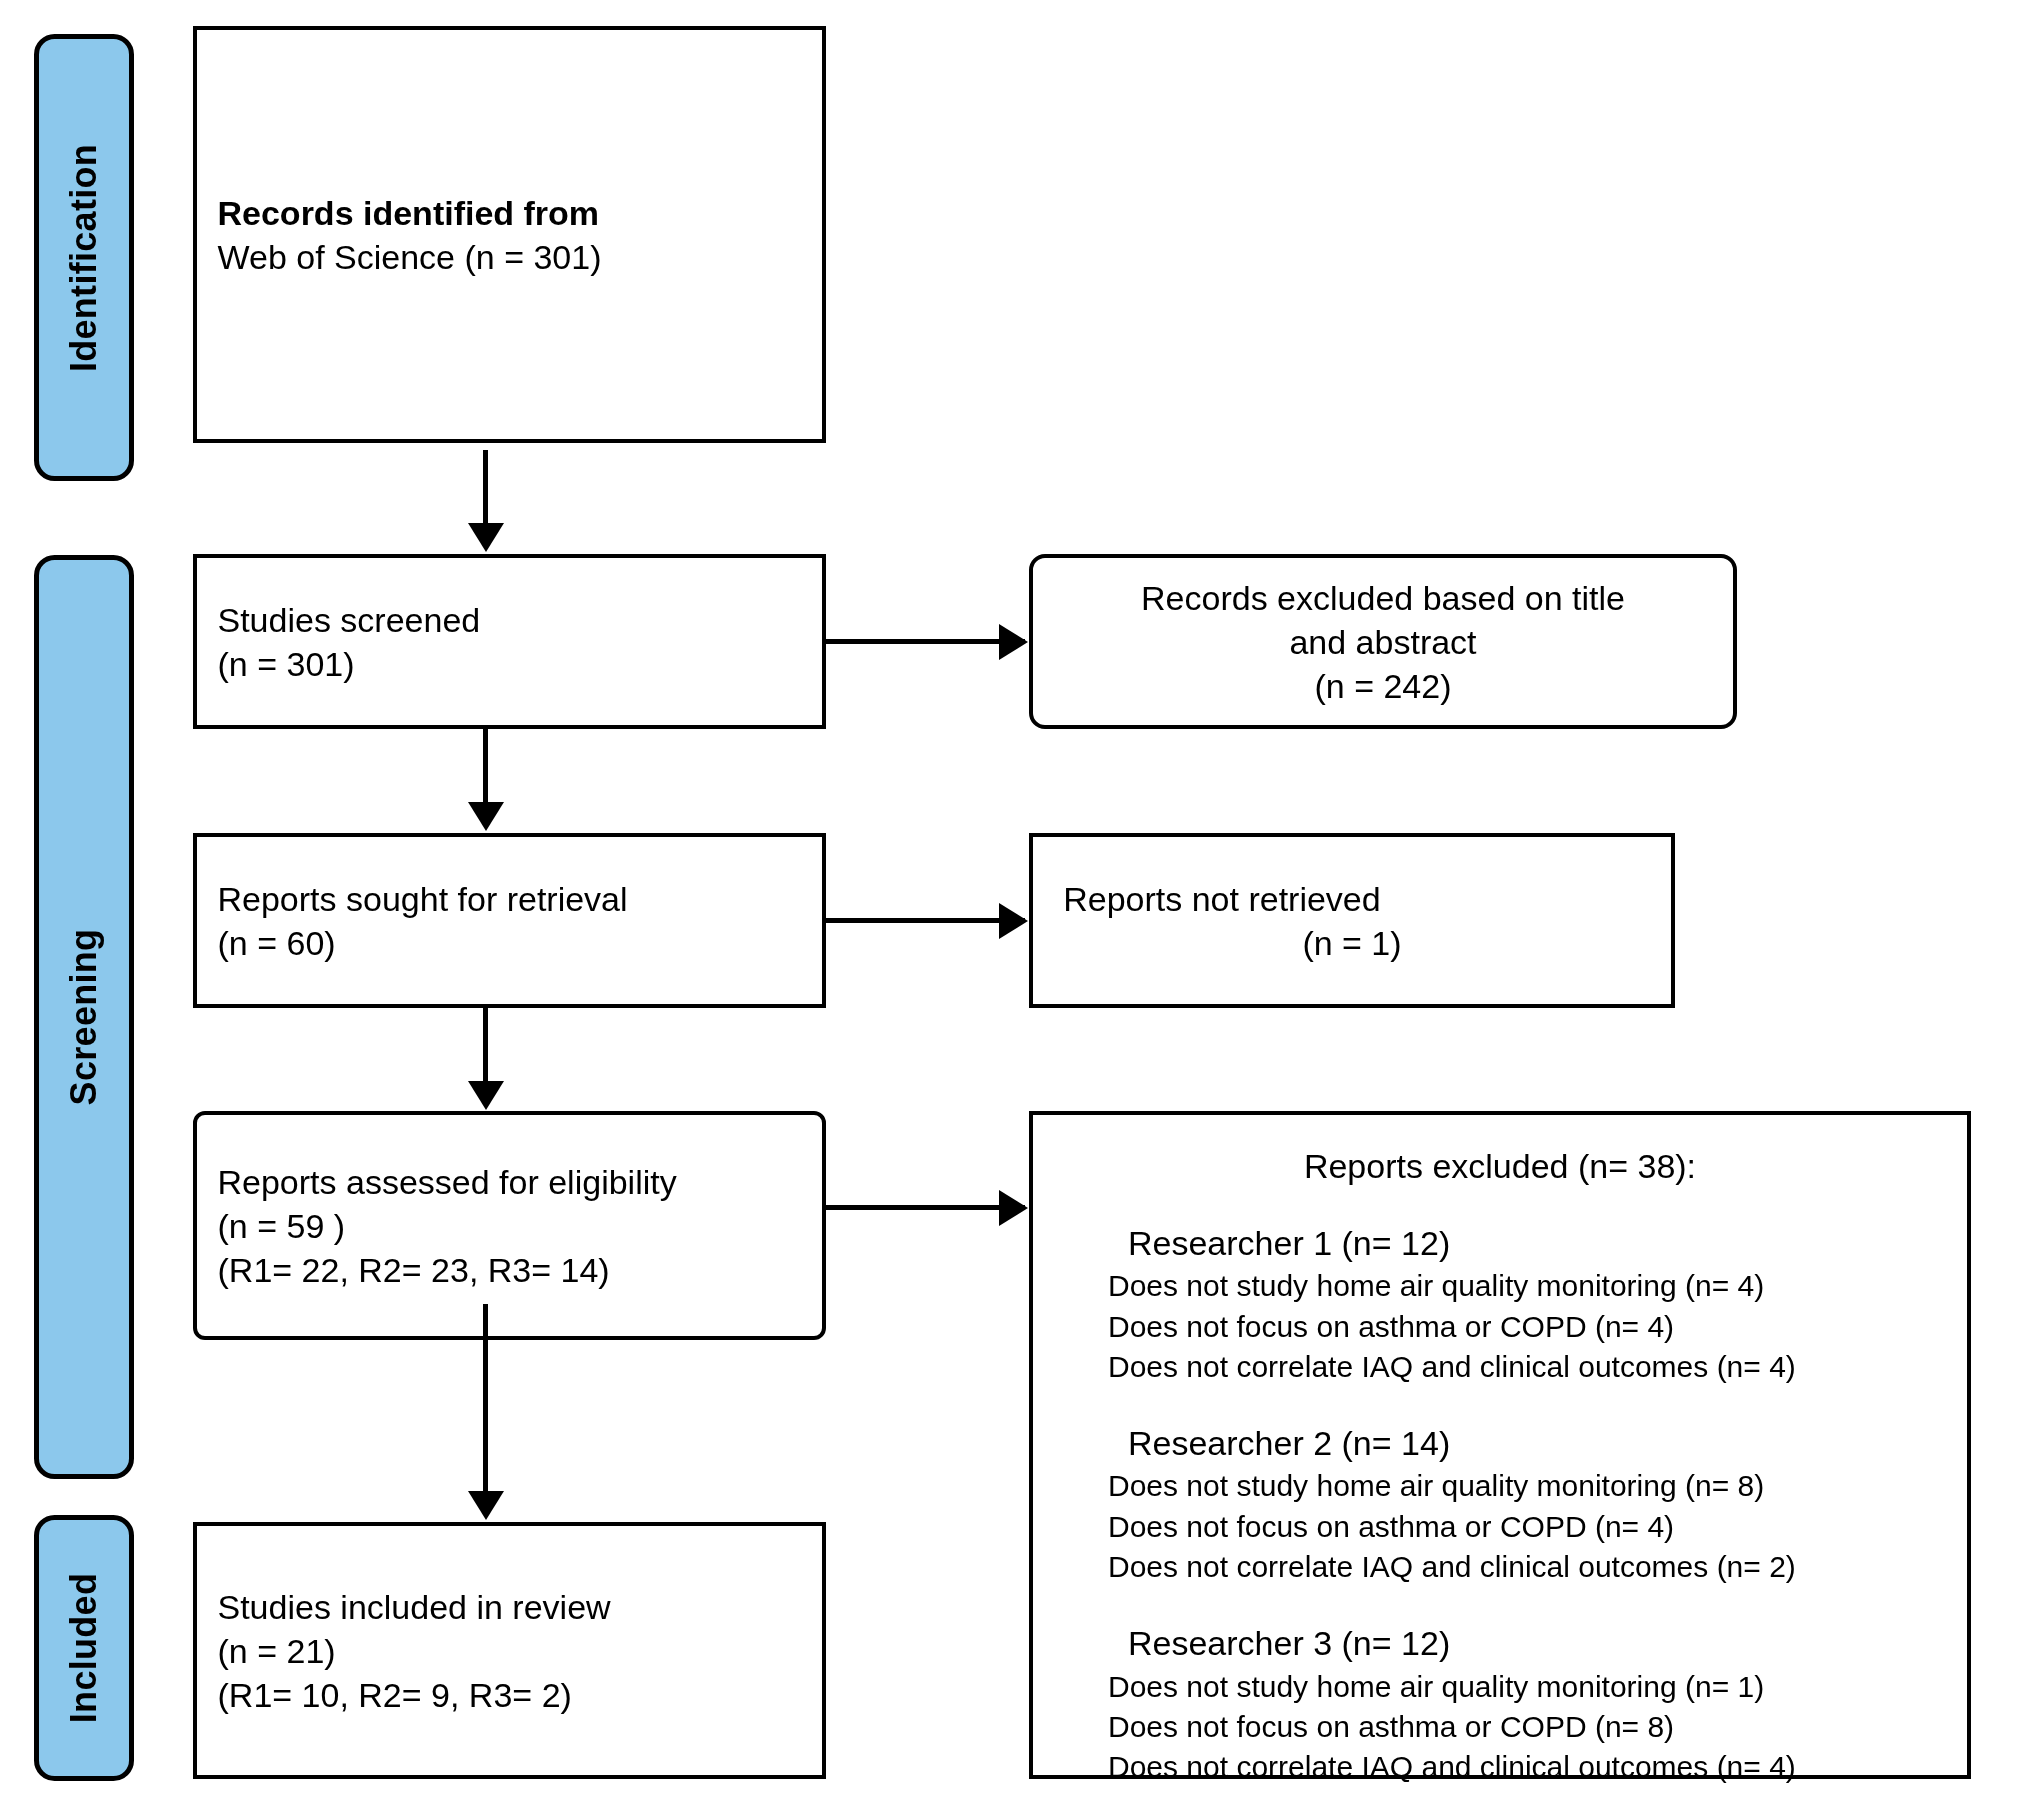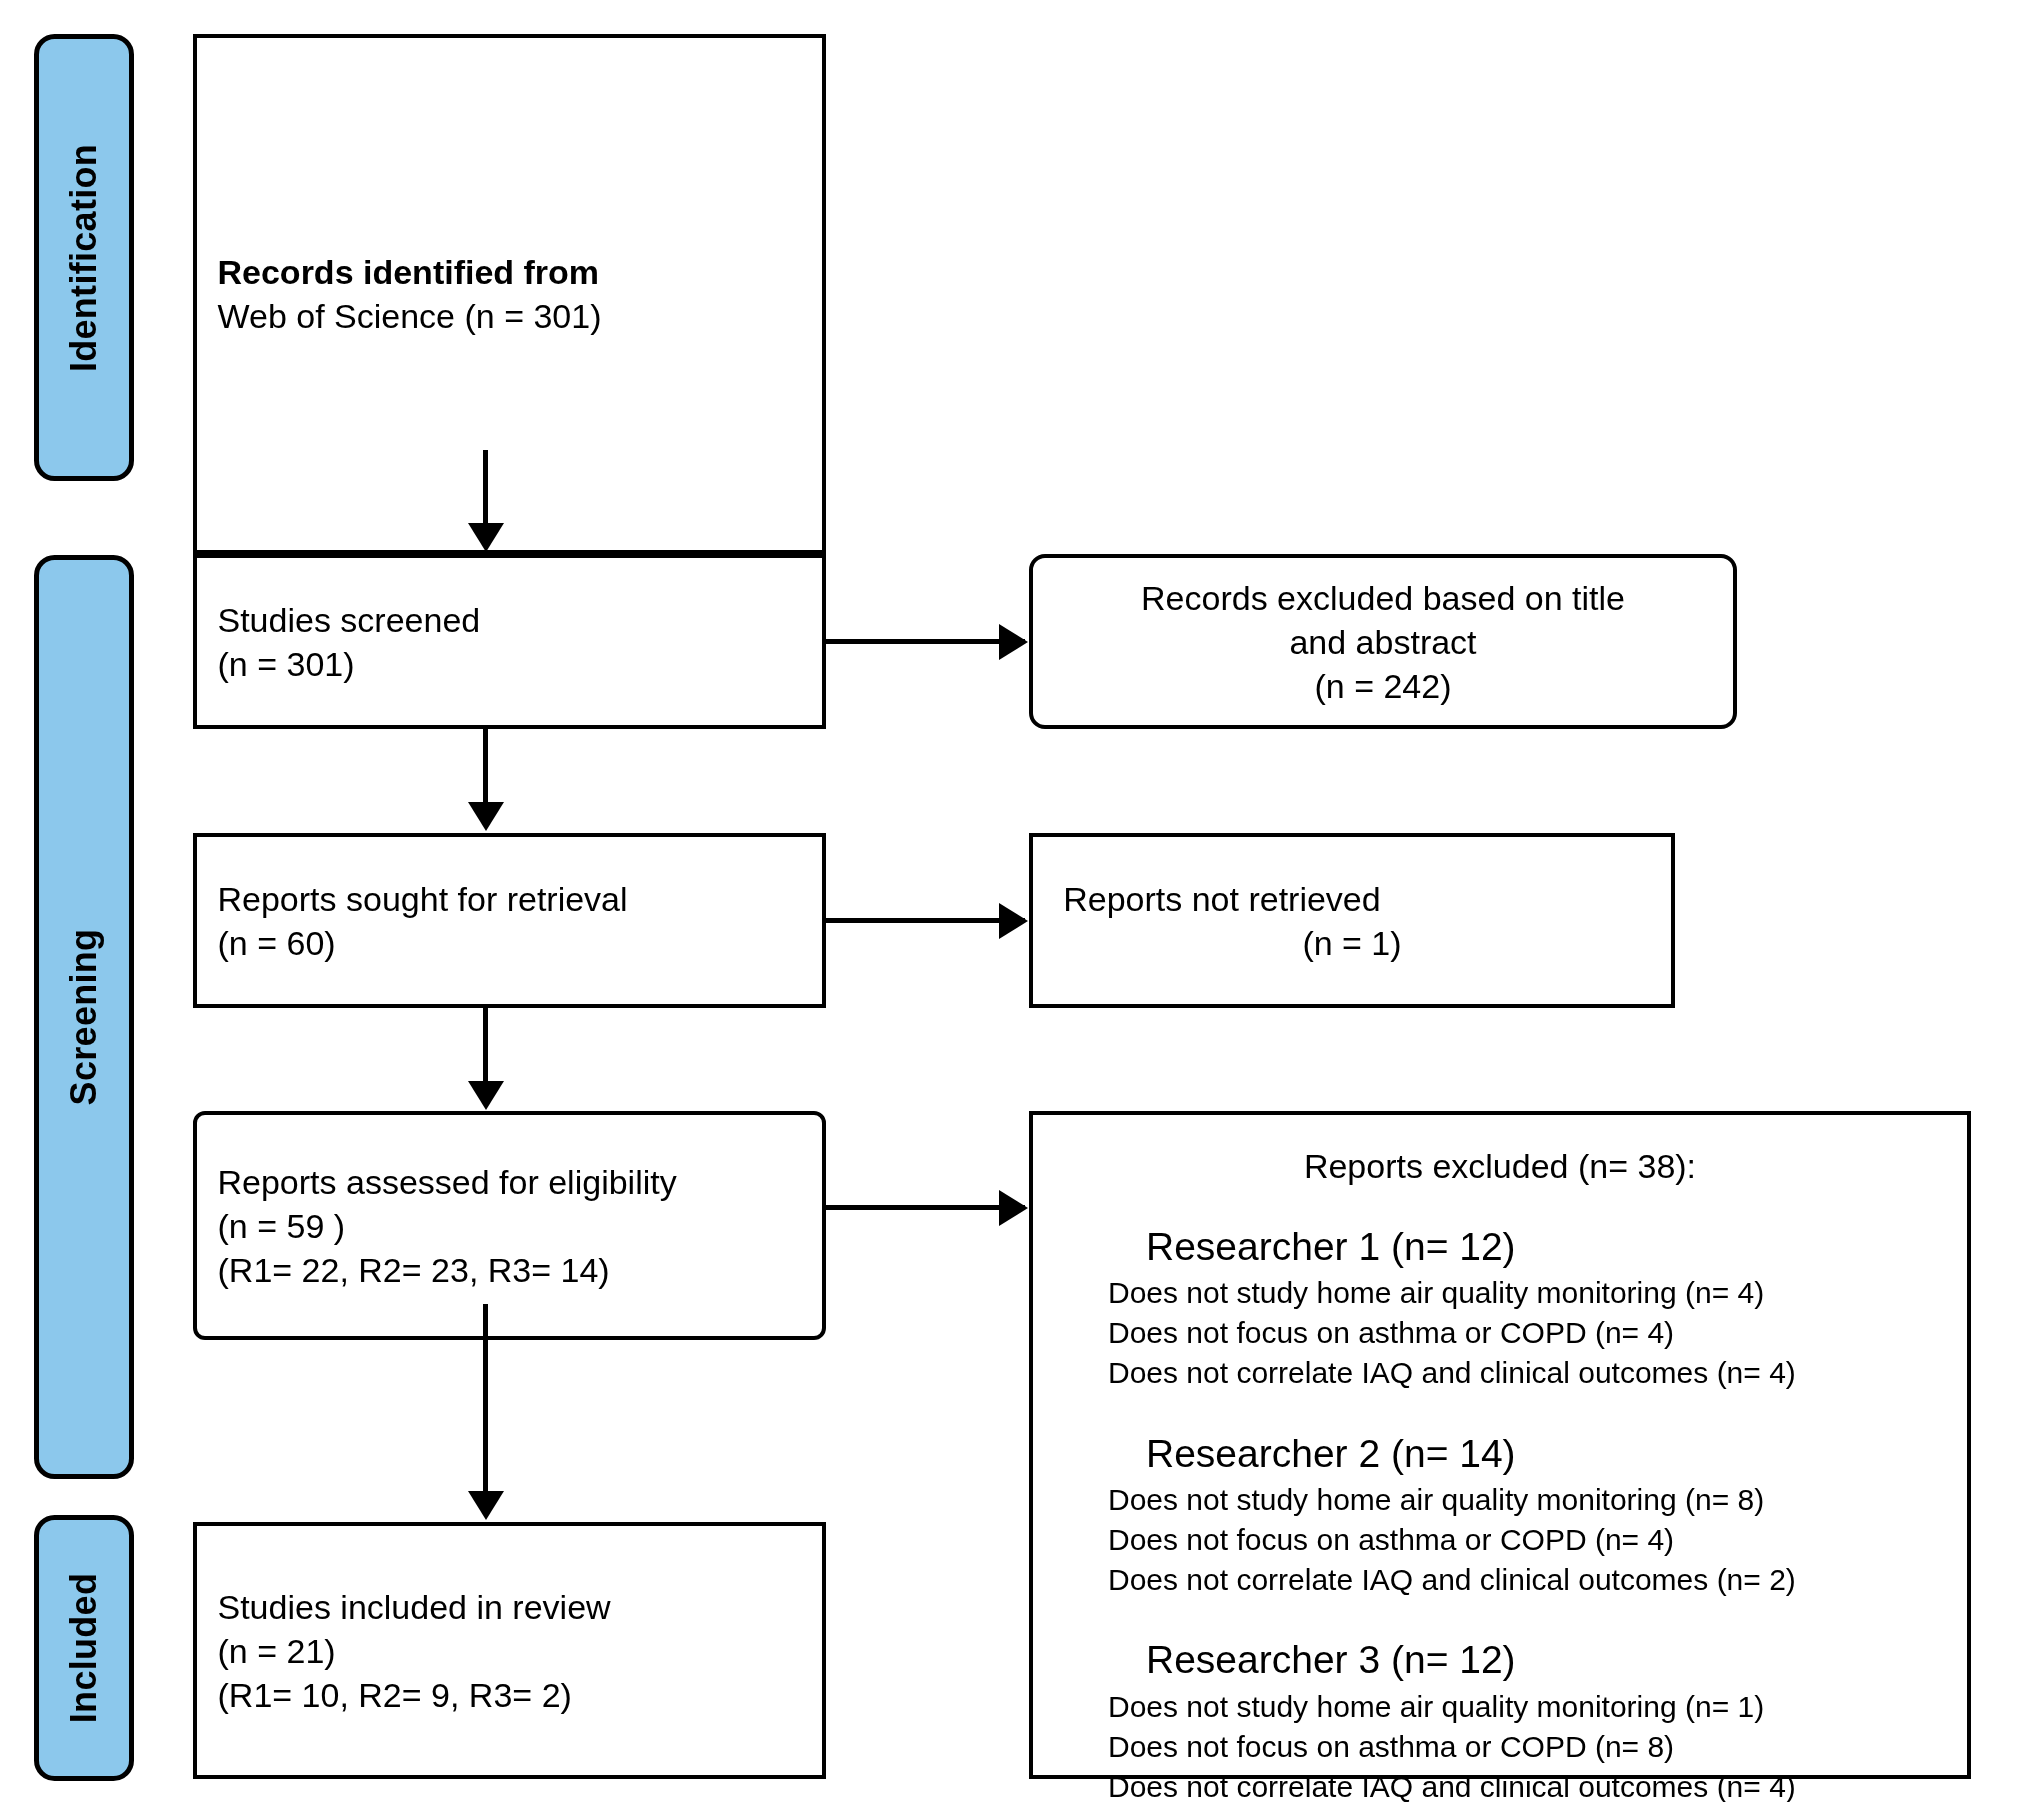--- a/index.html
+++ b/index.html
@@ -73,24 +73,24 @@
     box-sizing: border-box;
   }
   .panel-title {
     font-size: 34px;
     text-align: center;
     color: #000000;
     line-height: 1.2;
   }
   .group { margin-top: 34px; }
   .group-head {
-    font-size: 39px;
+    font-size: 34px;
     color: #000000;
     line-height: 1.34;
-    margin-left: 89px;
+    margin-left: 71px;
   }
   .group-item {
     font-size: 30px;
     color: #000000;
     line-height: 1.34;
     margin-left: 51px;
     white-space: nowrap;
   }
 
   
@@ -129,21 +129,21 @@
   </div>
 
   <div class="phase" style="left:34px; top:555px; width:100px; height:924px;">
     <span class="phase-label">Screening</span>
   </div>
 
   <div class="phase" style="left:34px; top:1515px; width:100px; height:266px;">
     <span class="phase-label">Included</span>
   </div>
 
-  <div class="box" style="left:193px; top:34px; width:633px; height:520px;">
+  <div class="box" style="left:193px; top:26px; width:633px; height:417px;">
     <div class="box-inner">
       <div class="box-line bold">Records identified from</div>
       <div class="box-line">Web of Science (n = 301)</div>
     </div>
   </div>
 
   <div class="vline" style="left:483px; top:450px; height:78px;"></div>
   <div class="arrow-down" style="left:468px; top:523px;"></div>
 
   <div class="box" style="left:193px; top:554px; width:633px; height:175px;">

